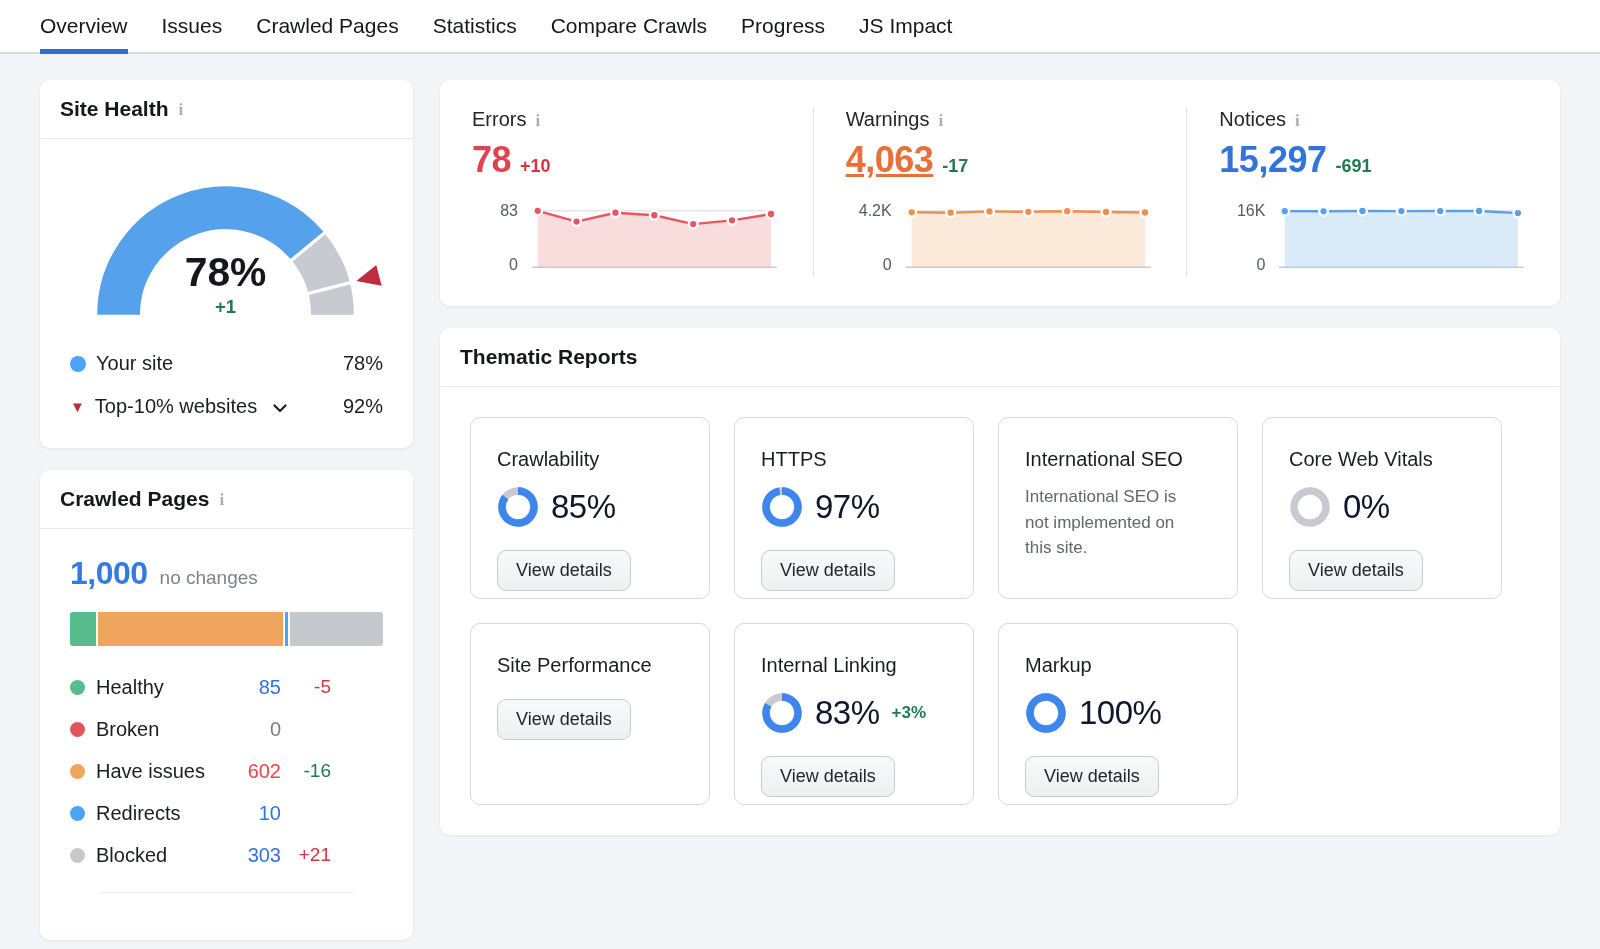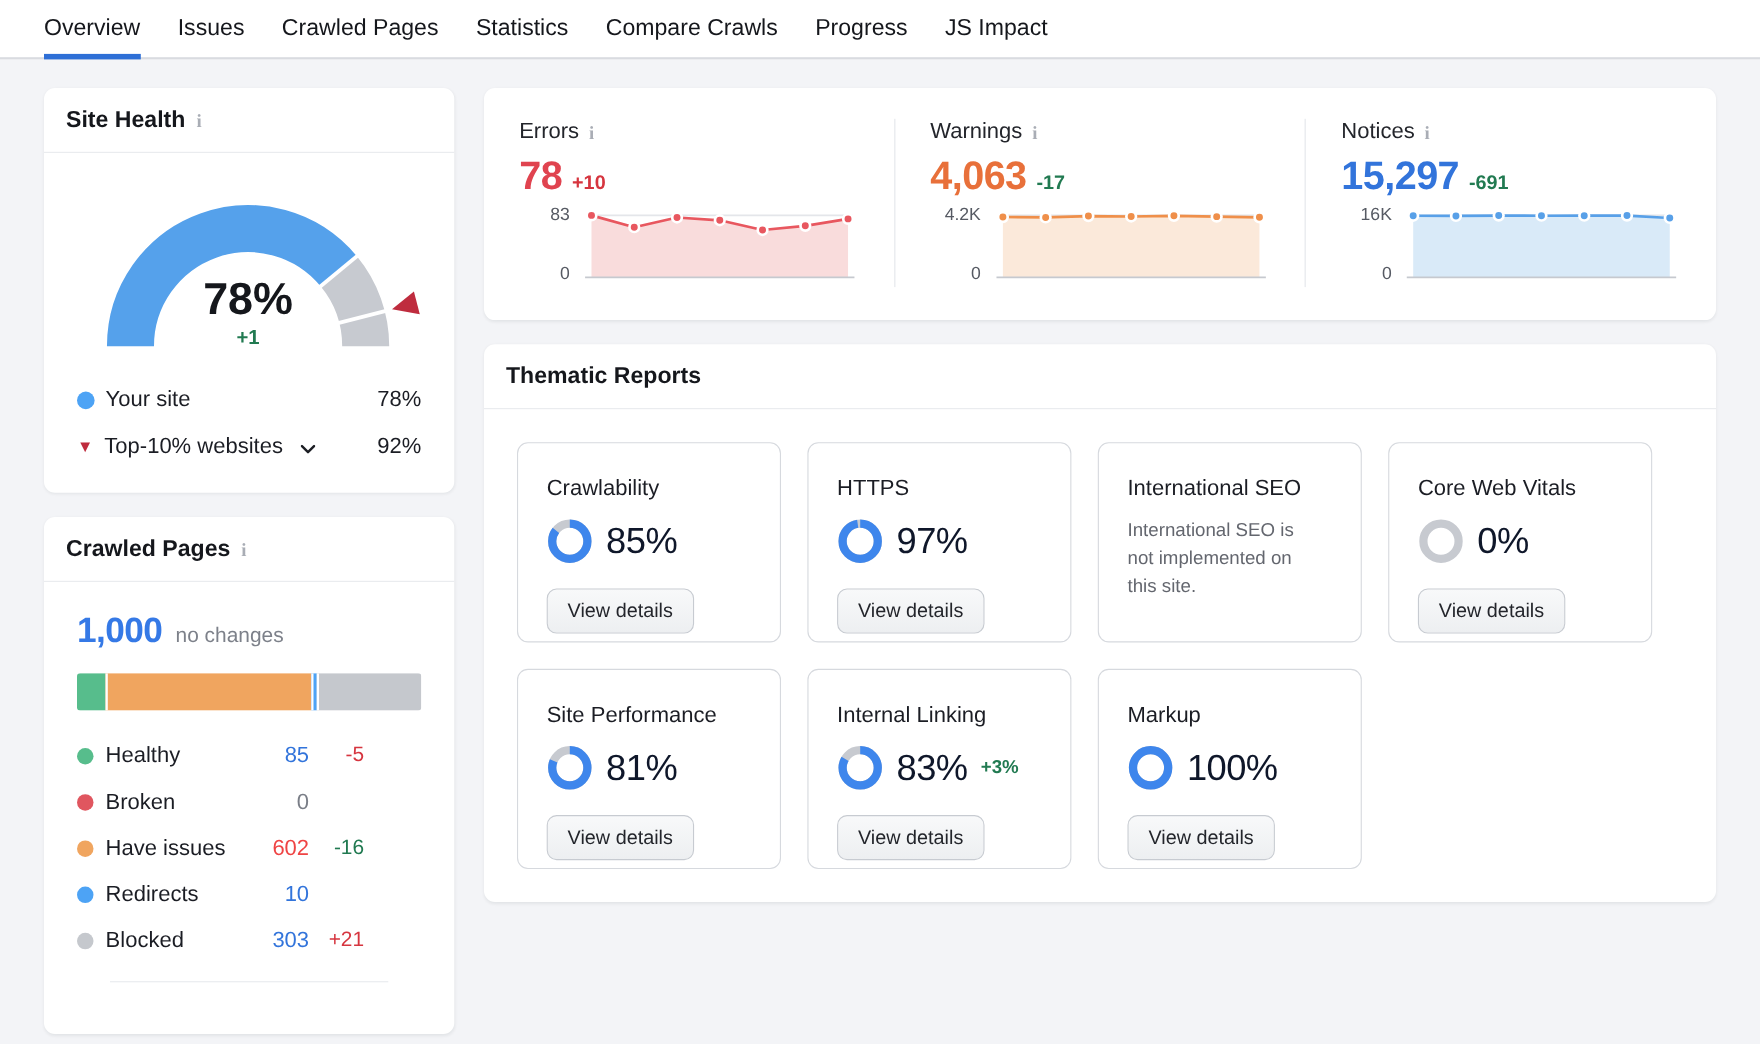--- a/index.html
+++ b/index.html
@@ -47,21 +47,21 @@
   .tri-down { color:#bf2c3e; font-size:15px; flex:none; }
   .chev { margin-left:6px; margin-top:3px; cursor:pointer; }
   
   .stats { display:flex; padding:28px 0 30px; }
   .stat { flex:1; padding:0 32px; min-width:0; }
   .stat + .stat { border-left:1px solid #e3e5ea; }
   .stat-label { font-size:20px; color:#23252b; display:flex; align-items:center; gap:9px; }
   .stat-valrow { margin-top:8px; display:flex; align-items:baseline; gap:9px; }
   .stat-value { font-size:36px; font-weight:800; letter-spacing:-.5px; cursor:pointer; }
   .stat-delta { font-size:18px; font-weight:600; }
-  .spark-row { margin-top:6px; display:flex; gap:10px; }
+  .spark-row { margin-top:21px; display:flex; gap:10px; }
   .spark-axis {
     width:46px; flex:none; display:flex; flex-direction:column; justify-content:space-between;
     align-items:flex-end; font-size:16px; color:#565a63; padding:0 0 2px;
   }
   .spark { flex:1; min-width:0; }
   .spark svg { display:block; width:100%; height:74px; }
   
   .t-grid { padding:30px; display:grid; grid-template-columns:repeat(4,240px); gap:24px; }
   .t-card { border:1px solid #d6d9de; border-radius:10px; height:182px; padding:30px 26px; }
   .t-label { font-size:20px; color:#1b1d24; }
@@ -228,21 +228,21 @@
     </svg>
             </div>
         </div>
       </div>
       <div class="stat">
         <div class="stat-label">
           <span>Warnings</span>
           <span class="info-i">i</span>
         </div>
         <div class="stat-valrow">
-          <span class="stat-value" style="color: rgb(232, 112, 58);">4,063</span>
+          <span class="stat-value" style="color: rgb(232, 112, 58); text-decoration: underline;">4,063</span>
           <span class="stat-delta" style="color: rgb(33, 122, 81);">-17</span>
         </div>
         <div class="spark-row">
           <div class="spark-axis">
             <span>4.2K</span>
             <span>0</span>
           </div>
           <div class="spark">
               <svg viewBox="0 0 260 74">
       <line x1="8" y1="8" x2="254" y2="8" stroke="#e4e6ea" stroke-width="1.5"></line>
@@ -336,29 +336,20 @@
       <circle cx="21" cy="21" r="16" fill="none" stroke="#c7cad0" stroke-width="7.5"></circle>
 
     </svg>
               </span>
             <span class="t-pct">0%</span>
           </div>
           <button class="t-btn">View details</button>
         </div>
         <div class="t-card">
           <div class="t-label">Site Performance</div>
-          <div class="t-score">
-            <span>
-                <svg width="42" height="42" viewBox="0 0 42 42">
-      <circle cx="21" cy="21" r="16" fill="none" stroke="#c7cad0" stroke-width="7.5"></circle>
-      <circle cx="21" cy="21" r="16" fill="none" stroke="#3e86ec" stroke-width="7.5" stroke-dasharray="81.43 100.53" transform="rotate(-90 21 21)"></circle>
-    </svg>
-              </span>
-            <span class="t-pct">81%</span>
-          </div>
           <button class="t-btn">View details</button>
         </div>
         <div class="t-card">
           <div class="t-label">Internal Linking</div>
           <div class="t-score">
             <span>
                 <svg width="42" height="42" viewBox="0 0 42 42">
       <circle cx="21" cy="21" r="16" fill="none" stroke="#c7cad0" stroke-width="7.5"></circle>
       <circle cx="21" cy="21" r="16" fill="none" stroke="#3e86ec" stroke-width="7.5" stroke-dasharray="83.44 100.53" transform="rotate(-90 21 21)"></circle>
     </svg>

